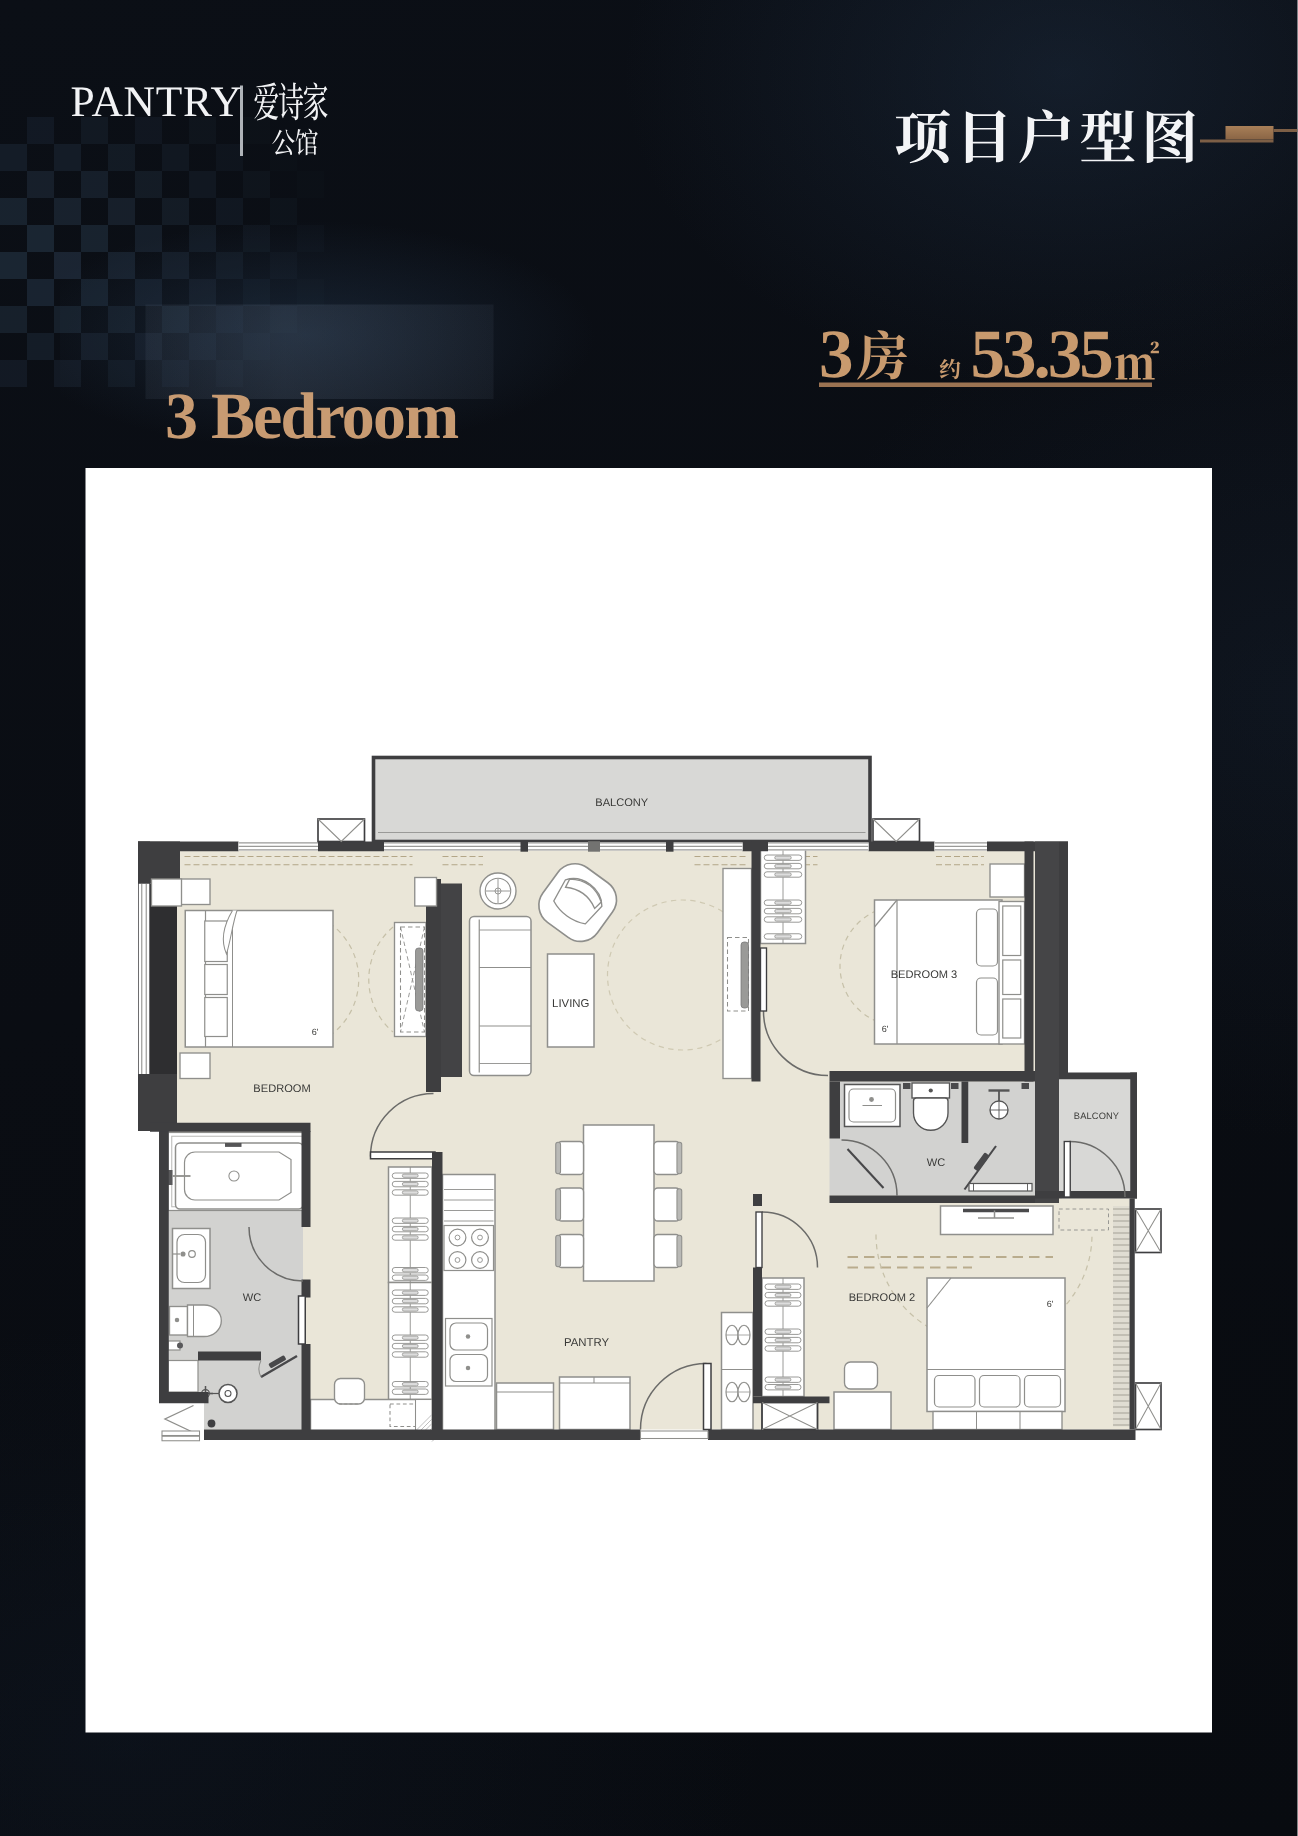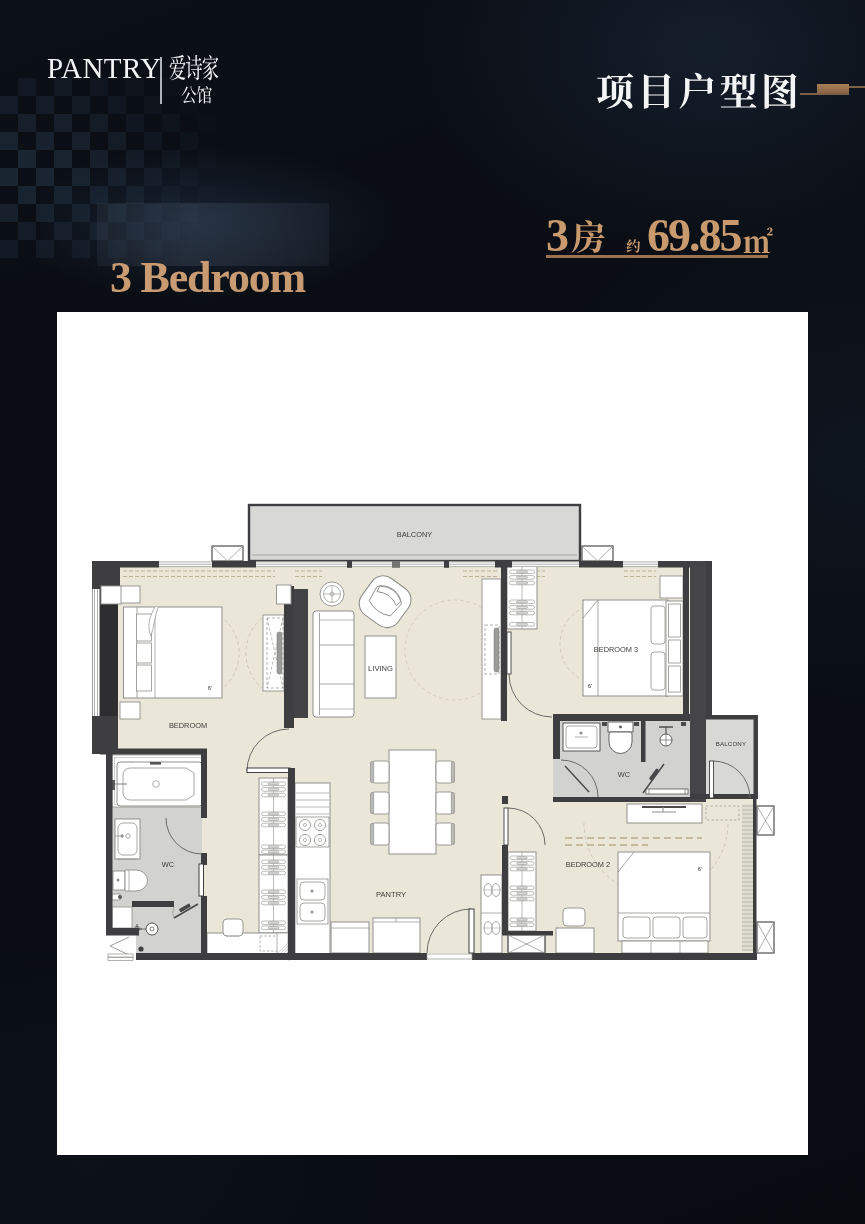--- a/index.html
+++ b/index.html
@@ -110,21 +110,21 @@
 <div class="abs" style="left:110px;top:215px;color:#c89b72;font-family:'Liberation Serif',serif;font-size:44px;font-weight:bold;letter-spacing:-1.2px;line-height:1;margin-top:41px;">3&nbsp;Bedroom</div>
 
 <div class="abs" style="left:546px;top:205px;width:224px;height:54px;">
   <span class="abs" style="left:0;top:8px;color:#c89a6e;font-family:'Liberation Serif',serif;font-size:46px;font-weight:bold;line-height:1;">3</span>
   <svg class="abs" style="left:25px;top:9px" width="40" height="40" viewBox="0 0 40 40">
       <path d="M480.59033203125 515.6796875Q544.94970703125 515.8193359375 582.12939453125 502.50927734375Q619.30908203125 489.19921875 634.4990234375 468.954345703125Q649.68896484375 448.70947265625 647.5791015625 428.274658203125Q645.46923828125 407.83984375 630.384521484375 393.0Q615.2998046875 378.16015625 592.16015625 375.795166015625Q569.0205078125 373.43017578125 542.880859375 389.18994140625Q534.99072265625 421.48974609375 513.925537109375 454.814697265625Q492.8603515625 488.1396484375 473.240234375 509.86962890625ZM585.1787109375 363.7001953125Q580.44873046875 310.05029296875 570.623779296875 258.63037109375Q560.798828125 207.21044921875 537.4189453125 158.885498046875Q514.0390625 110.560546875 470.604248046875 66.33056640625Q427.16943359375 22.1005859375 356.354736328125 -16.66943359375Q285.5400390625 -55.439453125 180.48046875 -88.24951171875L171.400390625 -74.8994140625Q271.21044921875 -25.51953125 327.29052734375 27.900390625Q383.37060546875 81.3203125 409.45068359375 136.915283203125Q435.53076171875 192.51025390625 442.975830078125 249.375244140625Q450.4208984375 306.240234375 451.69091796875 363.7001953125ZM733.77099609375 248.40966796875 793.43017578125 304.4990234375 897.76904296875 218.18994140625Q887.0390625 204.72998046875 858.76904296875 201.5400390625Q849.5791015625 95.37060546875 830.80908203125 33.48046875Q812.0390625 -28.40966796875 776.7392578125 -52.86962890625Q753.8994140625 -68.0595703125 722.884521484375 -74.32958984375Q691.86962890625 -80.599609375 648.080078125 -81.32958984375Q648.080078125 -57.72998046875 643.945068359375 -40.2001953125Q639.81005859375 -22.67041015625 627.35009765625 -10.83056640625Q614.6201171875 1.7392578125 587.9599609375 11.38916015625Q561.2998046875 21.0390625 528.56982421875 27.22900390625L528.83984375 40.119140625Q550.64990234375 38.119140625 578.31005859375 36.214111328125Q605.97021484375 34.30908203125 630.3603515625 33.0390625Q654.75048828125 31.76904296875 665.0205078125 31.76904296875Q687.1806640625 31.76904296875 697.99072265625 39.30908203125Q708.80078125 48.119140625 717.61083984375 75.279296875Q726.4208984375 102.439453125 733.095947265625 146.694580078125Q739.77099609375 190.94970703125 744.041015625 248.40966796875ZM778.67041015625 248.40966796875V219.86962890625H473.18994140625L483.4599609375 248.40966796875ZM847.67041015625 449.92919921875Q847.67041015625 449.92919921875 859.185302734375 441.00927734375Q870.7001953125 432.08935546875 888.5400390625 417.9794921875Q906.3798828125 403.86962890625 925.94970703125 387.759765625Q945.51953125 371.64990234375 961.62939453125 357Q957.62939453125 341 934.16943359375 341H282.76904296875L274.76904296875 369.5400390625H785.5009765625ZM405.23095703125 852.2998046875Q475.59033203125 856.00927734375 518.72998046875 843.484130859375Q561.86962890625 830.958984375 582.384521484375 809.444091796875Q602.8994140625 787.92919921875 605.114501953125 764.8994140625Q607.32958984375 741.86962890625 595.06982421875 723.83984375Q582.81005859375 705.81005859375 560.305419921875 699.89013671875Q537.80078125 693.97021484375 508.7412109375 706.81005859375Q498.7412109375 731.919921875 479.93115234375 757.60986328125Q461.12109375 783.2998046875 439.406005859375 806.394775390625Q417.69091796875 829.48974609375 397.880859375 845.2197265625ZM817.48046875 548.64990234375V520.10986328125H202V548.64990234375ZM153.21044921875 717.6796875V755.38916015625L286.7783203125 707.6796875H268.74853515625V489.00927734375Q268.74853515625 435.08935546875 265.0185546875 374.844482421875Q261.28857421875 314.599609375 248.003662109375 252.259765625Q234.71875 189.919921875 208.053955078125 128.81005859375Q181.38916015625 67.7001953125 136.24951171875 12.415283203125Q91.10986328125 -42.86962890625 22.67041015625 -88.599609375L12.51025390625 -80.24951171875Q75.7802734375 4.51025390625 105.455322265625 100.22998046875Q135.13037109375 195.94970703125 144.17041015625 295.4794921875Q153.21044921875 395.00927734375 153.21044921875 488.7392578125V707.6796875ZM809.45068359375 707.6796875V679.1396484375H201.27001953125V707.6796875ZM754.9814453125 707.6796875 808.53076171875 766.14892578125 922.8994140625 680.64990234375Q918.8994140625 674.919921875 908.994384765625 669.18994140625Q899.08935546875 663.4599609375 883.8994140625 660.72998046875V511.16943359375Q883.8994140625 507.439453125 867.1796875 500.01953125Q850.4599609375 492.599609375 827.725341796875 486.544677734375Q804.99072265625 480.48974609375 785.31103515625 480.48974609375H764.71142578125V707.6796875Z" transform="translate(0,36) scale(0.03500,-0.03500)" fill="#c89a6e"></path>
     </svg>
   <svg class="abs" style="left:80px;top:31.5px" width="16" height="16" viewBox="0 0 16 16">
       <path d="M727.6982421875 805.72998046875Q724.6982421875 796.5400390625 714.96826171875 790.405029296875Q705.23828125 784.27001953125 688.23828125 784.5400390625Q640.20849609375 651.8603515625 572.71875 547.240234375Q505.22900390625 442.6201171875 419.70947265625 370.81005859375L407.359375 378.89013671875Q440.24951171875 437.27001953125 470.90966796875 514.244873046875Q501.56982421875 591.2197265625 526.72998046875 677.734619140625Q551.89013671875 764.24951171875 566.3203125 850.70947265625ZM816.6611328125 657.40966796875 878.7802734375 721.60888671875 983.46923828125 628.919921875Q977.46923828125 622.18994140625 966.874267578125 617.22998046875Q956.279296875 612.27001953125 938.54931640625 609.5400390625Q934.8193359375 455.83056640625 929.3193359375 343.91064453125Q923.8193359375 231.99072265625 914.58935546875 155.1005859375Q905.359375 78.21044921875 890.66943359375 32.05029296875Q875.9794921875 -14.10986328125 854.599609375 -36.2998046875Q828.56982421875 -63.94970703125 794.27001953125 -76.774658203125Q759.97021484375 -89.599609375 713.45068359375 -89.599609375Q713.45068359375 -61.080078125 709.355712890625 -40.63037109375Q705.2607421875 -20.1806640625 693.80078125 -8.80078125Q681.61083984375 5.22900390625 656.435791015625 15.973876953125Q631.2607421875 26.71875 597.69091796875 33.638671875L598.9609375 47.798828125Q619.9609375 46.52880859375 645.73095703125 44.2587890625Q671.5009765625 41.98876953125 694.27099609375 40.71875Q717.041015625 39.44873046875 728.5009765625 39.44873046875Q742.31103515625 39.44873046875 750.541015625 42.813720703125Q758.77099609375 46.1787109375 766.041015625 53.71875Q786.041015625 71.2587890625 797.946044921875 144.26904296875Q809.85107421875 217.279296875 817.12109375 345.74951171875Q824.39111328125 474.2197265625 828.39111328125 657.40966796875ZM875.1806640625 657.40966796875V628.86962890625H551.439453125L565.70947265625 657.40966796875ZM555.83984375 464.3798828125Q622.8994140625 438.6796875 660.46923828125 406.90966796875Q698.0390625 375.1396484375 712.944091796875 342.854736328125Q727.84912109375 310.56982421875 724.279296875 283.919921875Q720.70947265625 257.27001953125 704.854736328125 241.080078125Q689 224.89013671875 666.05029296875 224.81005859375Q643.1005859375 224.72998046875 618.61083984375 246.94970703125Q617.53076171875 282.6796875 606.33056640625 320.7197265625Q595.13037109375 358.759765625 579.025146484375 394.56982421875Q562.919921875 430.3798828125 545.759765625 458.83984375ZM479.6591796875 590.0205078125Q475.119140625 580.560546875 459.619140625 576.6005859375Q444.119140625 572.640625 419.7392578125 583.45068359375L450.38916015625 590.1806640625Q424.19921875 553.37060546875 382.684326171875 508.845458984375Q341.16943359375 464.3203125 291.154541015625 418.85009765625Q241.1396484375 373.3798828125 188.7197265625 333.099609375Q136.2998046875 292.8193359375 89.02978515625 264.22900390625L88.48974609375 275.68896484375H145.30908203125Q141.30908203125 226.0595703125 126.88916015625 196.68994140625Q112.46923828125 167.3203125 91.9794921875 158.9404296875L37.43017578125 292.798828125Q37.43017578125 292.798828125 52.445068359375 296.393798828125Q67.4599609375 299.98876953125 76.10986328125 306.1787109375Q109.81005859375 330.4990234375 148.605224609375 374.834228515625Q187.400390625 419.16943359375 224.79052734375 471.5595703125Q262.1806640625 523.94970703125 292.205810546875 575.759765625Q322.23095703125 627.56982421875 337.39111328125 667.56982421875ZM383.52880859375 776.7802734375Q379.52880859375 767.05029296875 364.893798828125 762.415283203125Q350.2587890625 757.7802734375 325.06884765625 765.59033203125L357.1787109375 772.8603515625Q335.52880859375 742.59033203125 303.68896484375 707.240234375Q271.84912109375 671.89013671875 234.374267578125 636.364990234375Q196.8994140625 600.83984375 158.654541015625 570.36962890625Q120.40966796875 539.8994140625 85.94970703125 518.38916015625L85.40966796875 530.119140625H143.4189453125Q140.14892578125 480.2197265625 125.9990234375 450.485107421875Q111.84912109375 420.75048828125 91.08935546875 411.640625L36.080078125 545.4990234375Q36.080078125 545.4990234375 49.594970703125 549.093994140625Q63.10986328125 552.68896484375 70.759765625 557.87890625Q92.919921875 576.84912109375 117.31005859375 611.2392578125Q141.7001953125 645.62939453125 164.955322265625 687.574462890625Q188.21044921875 729.51953125 206.465576171875 770.28955078125Q224.720703125 811.0595703125 233.3408203125 842.0595703125ZM36.400390625 79.36865234375Q75.8603515625 84.71875 144.105224609375 96.513916015625Q212.35009765625 108.30908203125 296.919921875 125.144287109375Q381.48974609375 141.9794921875 470.51953125 160.6796875L472.599609375 149.78955078125Q421.00927734375 114.6796875 341.80908203125 68.784912109375Q262.60888671875 22.89013671875 144.30908203125 -36.62939453125Q135.6591796875 -56.8193359375 117.7392578125 -62.359375ZM55.83984375 287.98876953125Q89.83984375 288.3388671875 150.2998046875 290.634033203125Q210.759765625 292.92919921875 286.584716796875 297.3994140625Q362.40966796875 301.86962890625 441.86962890625 306.56982421875L442.6796875 293.94970703125Q392.78955078125 272.3798828125 303.66943359375 238.580078125Q214.54931640625 204.7802734375 100.439453125 169.29052734375ZM54.919921875 544.4990234375Q82.56982421875 544.4990234375 130.82958984375 545.634033203125Q179.08935546875 546.76904296875 238.904052734375 548.76904296875Q298.71875 550.76904296875 361.3984375 553.76904296875L362.3984375 541.60888671875Q325.478515625 522.19921875 255.138671875 490.814697265625Q184.798828125 459.43017578125 97.8193359375 426.2607421875Z" transform="translate(0,14.5) scale(0.01450,-0.01450)" fill="#c89a6e"></path>
     </svg>
-  <span class="abs" style="left:101px;top:8px;color:#c89a6e;font-family:'Liberation Serif',serif;font-size:46px;font-weight:bold;line-height:1;letter-spacing:-2px;">69.85</span>
+  <span class="abs" style="left:101px;top:8px;color:#c89a6e;font-family:'Liberation Serif',serif;font-size:46px;font-weight:bold;line-height:1;letter-spacing:-2px;">53.35</span>
   <svg class="abs" style="left:197px;top:17.5px" width="31" height="31" viewBox="0 0 31 31">
       <path d="M22.8603515625 0V31.4599609375L114.1005859375 40.4599609375H182.439453125L284.51953125 31.4599609375V0ZM81.23095703125 0Q82.23095703125 26.27001953125 82.73095703125 68.864990234375Q83.23095703125 111.4599609375 83.73095703125 157.419921875Q84.23095703125 203.3798828125 84.23095703125 238.10986328125V323.4990234375Q84.23095703125 370.46923828125 83.73095703125 406.0595703125Q83.23095703125 441.64990234375 81.23095703125 477.27001953125L14.9404296875 483.3798828125V505.5400390625L200.0390625 558.7392578125L212.0390625 551.7392578125L220.4189453125 445.5791015625V238.10986328125Q220.4189453125 203.3798828125 220.783935546875 157.419921875Q221.14892578125 111.4599609375 221.64892578125 68.864990234375Q222.14892578125 26.27001953125 223.14892578125 0ZM325.48046875 0V31.4599609375L414.07080078125 40.4599609375H498.08935546875L585.40966796875 31.4599609375V0ZM385.5810546875 0Q386.5810546875 26.27001953125 387.0810546875 68.364990234375Q387.5810546875 110.4599609375 388.0810546875 156.419921875Q388.5810546875 202.3798828125 388.5810546875 238.10986328125V384.51953125Q388.5810546875 440.83984375 371.11083984375 463.135009765625Q353.640625 485.43017578125 319.48046875 485.43017578125Q289.6201171875 485.43017578125 257.48974609375 464.419921875Q225.359375 443.40966796875 197.19921875 407.359375L192.6591796875 418.94970703125Q237.22900390625 495.7392578125 282.92919921875 528.54931640625Q328.62939453125 561.359375 382.08935546875 561.359375Q443.54931640625 561.359375 482.92919921875 519.574462890625Q522.30908203125 477.78955078125 522.30908203125 388.32958984375V238.10986328125Q522.30908203125 202.3798828125 522.80908203125 156.419921875Q523.30908203125 110.4599609375 523.80908203125 68.364990234375Q524.30908203125 26.27001953125 525.30908203125 0ZM626.640625 0V31.4599609375L717.880859375 40.4599609375H794.78955078125L892.2197265625 31.4599609375V0ZM687.47119140625 0Q688.47119140625 26.27001953125 688.97119140625 68.364990234375Q689.47119140625 110.4599609375 689.97119140625 156.419921875Q690.47119140625 202.3798828125 690.47119140625 238.10986328125V382.16943359375Q690.47119140625 440.2998046875 673.0009765625 462.864990234375Q655.53076171875 485.43017578125 622.1005859375 485.43017578125Q592.51025390625 485.43017578125 560.64990234375 465.27001953125Q528.78955078125 445.10986328125 498.8193359375 407.1396484375L488.54931640625 423.3798828125Q522.00927734375 476.0595703125 552.54931640625 506.20947265625Q583.08935546875 536.359375 615.12939453125 548.859375Q647.16943359375 561.359375 683.8994140625 561.359375Q747.16943359375 561.359375 786.54931640625 519.304443359375Q825.92919921875 477.24951171875 825.92919921875 385.439453125V238.10986328125Q825.92919921875 202.3798828125 826.42919921875 156.419921875Q826.92919921875 110.4599609375 827.42919921875 68.364990234375Q827.92919921875 26.27001953125 828.92919921875 0ZM803.16015625 583.48974609375V621.439453125Q851.59033203125 663.6796875 875.265380859375 690.624755859375Q898.9404296875 717.56982421875 906.9404296875 736.7998046875Q914.9404296875 756.02978515625 914.9404296875 773.02978515625Q914.9404296875 801.86962890625 904.265380859375 816.099609375Q893.59033203125 830.32958984375 876.43017578125 830.32958984375Q869.27001953125 830.32958984375 863.014892578125 829.78955078125Q856.759765625 829.24951171875 849.32958984375 827.08935546875L871.94970703125 839.24951171875Q866.48974609375 805.6796875 860.894775390625 789.52978515625Q855.2998046875 773.3798828125 847.974853515625 768.054931640625Q840.64990234375 762.72998046875 829 762.72998046875Q812.35009765625 762.72998046875 802.7001953125 779.3798828125Q805.7802734375 812.759765625 832.295166015625 829.814697265625Q858.81005859375 846.86962890625 896.3798828125 846.86962890625Q939.2998046875 846.86962890625 961.259765625 826.774658203125Q983.2197265625 806.6796875 983.2197265625 777.6796875Q983.2197265625 757.6796875 971.624755859375 737.6796875Q960.02978515625 717.6796875 927.474853515625 692.234619140625Q894.919921875 666.78955078125 830.6201171875 627.62939453125L835.56982421875 638.8193359375H987.3798828125V583.48974609375Z" transform="translate(0,30) scale(0.03000,-0.03000)" fill="#c89a6e"></path>
     </svg>
 </div>
 
 <div class="abs" style="left:546px;top:255px;width:222px;height:3px;background:#9b7352;"></div>
 
 <div class="abs" style="left:57px;top:312px;width:751px;height:843px;background:#ffffff;"></div>
 
 <svg class="abs" style="left:0;top:0" width="865" height="1224" viewBox="0 0 865 1224">

